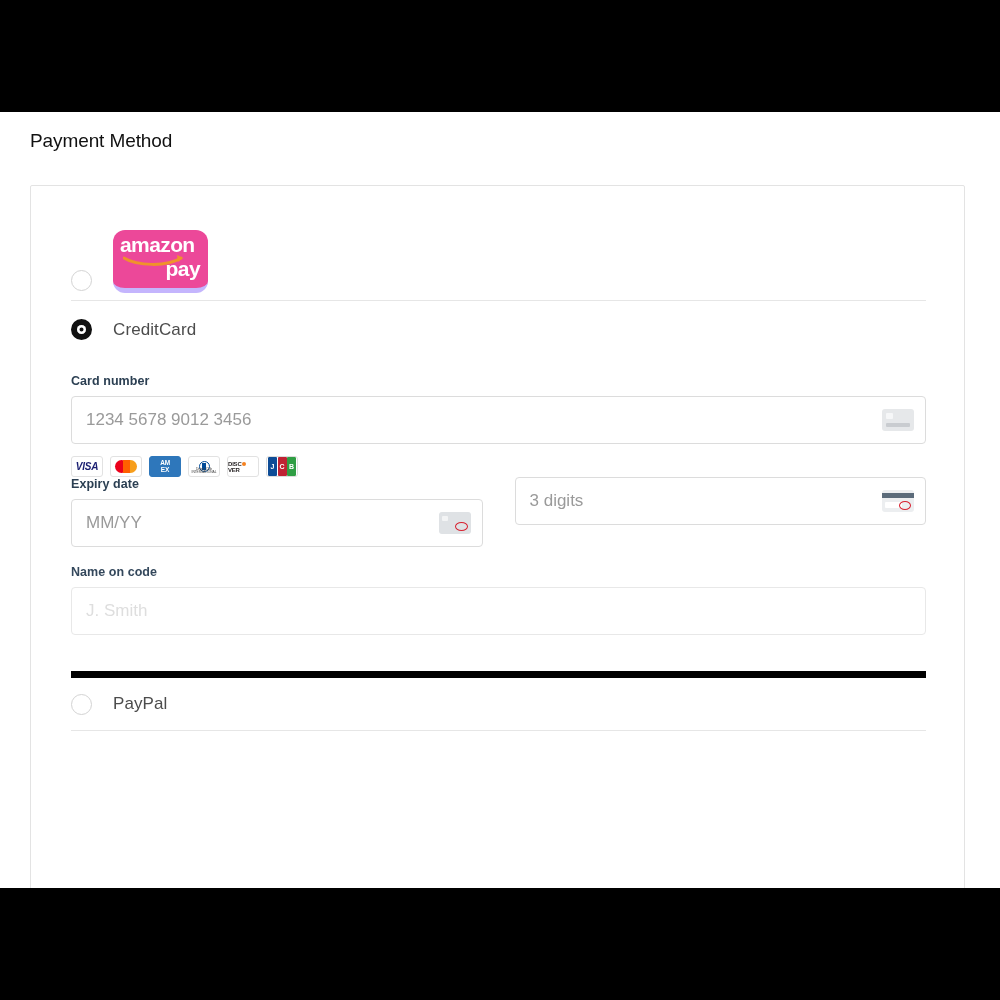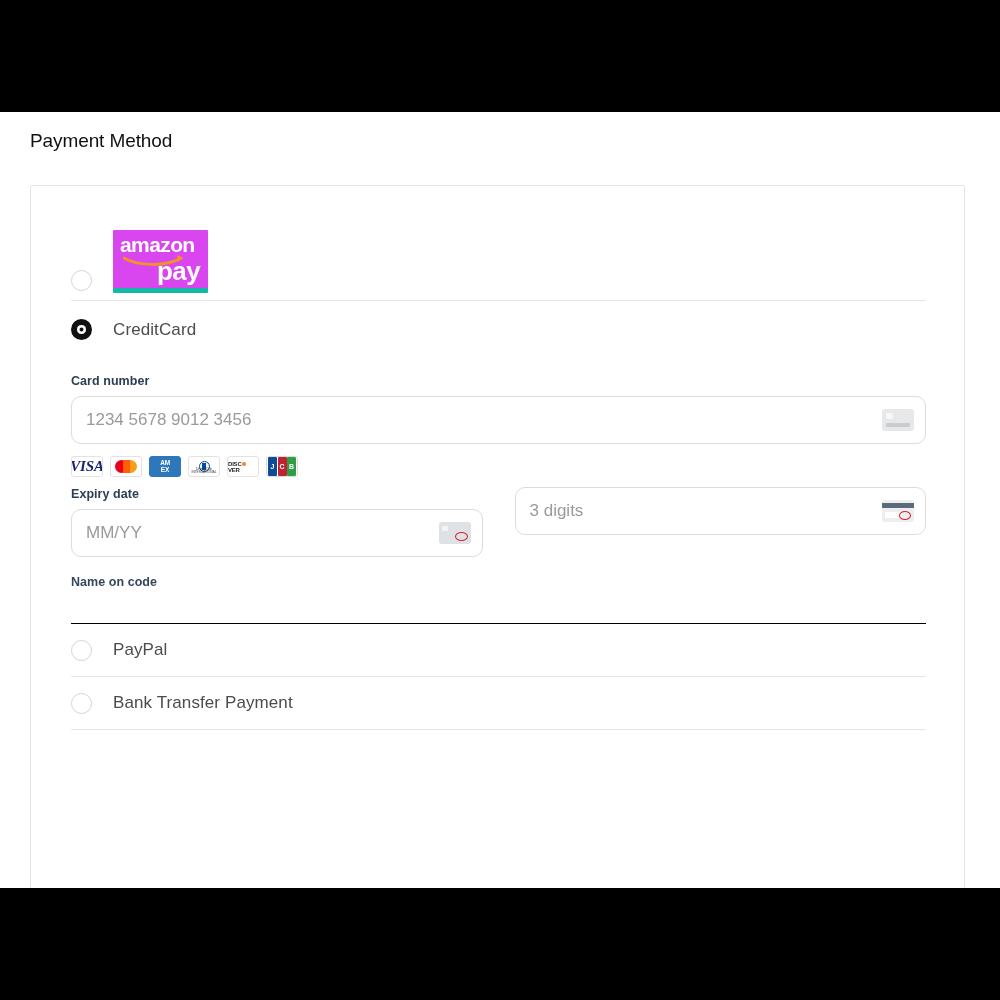--- a/index.html
+++ b/index.html
@@ -114,24 +114,24 @@
   .row-amazonpay {
     height: 115px;
     align-items: flex-end;
     padding-bottom: 9px;
   }
   .amazonpay-logo {
     margin-left: 21px;
     margin-bottom: -2px;
     width: 95px;
     height: 63px;
-    background: #d946ef;
-    border-bottom: 5px solid #14b8a6;
-    position: relative;
-    border-radius: 1px;
+    background: #ec4899;
+    border-bottom: 5px solid #c4b5fd;
+    position: relative;
+    border-radius: 12px;
   }
   .ap-amazon {
     position: absolute;
     left: 7px; top: 4px;
     color: #ffffff;
     font-size: 21px;
     font-weight: bold;
     letter-spacing: -0.6px;
     line-height: 1;
   }
@@ -139,58 +139,58 @@
     position: absolute;
     left: 10px; top: 24px;
     width: 66px; height: 13px;
     overflow: hidden;
   }
   .ap-swoosh svg { display: block; }
   .ap-pay {
     position: absolute;
     right: 8px; top: 28px;
     color: #ffffff;
-    font-size: 26px;
+    font-size: 21px;
     font-weight: bold;
     letter-spacing: -0.6px;
     line-height: 1;
   }
 
   
   .row-creditcard {
     height: 57px;
     border-bottom: none;
   }
 
   
   .row-paypal, .row-bank {
     height: 53px;
   }
   .row-paypal { margin-top: 0; }
 
   
   .cc-form {
-    padding: 16px 0 26px 0;
-    border-bottom: 1px solid #000000;
+    padding: 16px 0 36px 0;
+    border-bottom: 7px solid #000000;
   }
   .field-label {
     font-size: 12.5px;
     color: #2b3f52;
     font-weight: bold;
     margin-bottom: 8px;
     letter-spacing: 0.05px;
   }
   .field-label.light {
     color: #34485c;
   }
   .input-wrap {
     position: relative;
     height: 48px;
     border: 1px solid #dcdcdc;
-    border-radius: 10px;
+    border-radius: 4px;
     background: #ffffff;
     display: flex;
     align-items: center;
   }
   .input-wrap.faded {
     border-color: #e8e8e8;
   }
   .input-wrap input {
     border: none;
     outline: none;
@@ -206,21 +206,21 @@
     color: #9a9a9a;
     opacity: 1;
   }
   .input-wrap.faded input::placeholder {
     color: #dedede;
   }
 
   .field-row {
     display: flex;
     gap: 32px;
-    margin-top: 10px;
+    margin-top: 0;
   }
   .field-col { width: 418px; }
   .field-block { margin-top: 18px; }
   .field-block.first { margin-top: 0; }
 
   
   .in-icon {
     position: absolute;
     right: 11px;
     top: 50%;
@@ -313,25 +313,24 @@
     border: 1px solid #e2e2e2;
     display: flex;
     align-items: center;
     justify-content: center;
     overflow: hidden;
     position: relative;
     flex: 0 0 auto;
   }
   .brand-visa span {
     color: #1a1f71;
-    font-size: 15px;
+    font-size: 10px;
     font-weight: bold;
     font-style: italic;
     letter-spacing: -0.2px;
-    font-family: Liberation Serif, serif;
   }
   .brand-mc .mc-l, .brand-mc .mc-r {
     position: absolute;
     top: 50%;
     width: 13px; height: 13px;
     margin-top: -6.5px;
     border-radius: 50%;
   }
   .brand-mc .mc-l { left: 4px; background: #eb001b; }
   .brand-mc .mc-r { right: 4px; background: #f79e1b; }
@@ -504,33 +503,32 @@
                     <i class="stripe"></i>
                     <i class="sig"></i>
                     <i class="oval"></i>
                   </span>
               </div>
             </div>
           </div>
 
           <div class="field-block">
             <div class="field-label light">Name on code</div>
+            <div class="input-wrap faded">
+              <input type="text" placeholder="J. Smith" style="">
+            </div>
           </div>
 
         </div>
 
         <div class="option-row row-paypal">
           <div class="radio"></div>
           <div class="option-label">PayPal</div>
         </div>
 
-        <div class="option-row row-bank">
-          <div class="radio"></div>
-          <div class="option-label">Bank Transfer Payment</div>
-        </div>
 
       </div>
     </div>
 
   </div>
 
   <div class="letterbox-bottom"></div>
 </div>
 
 </body></html>

